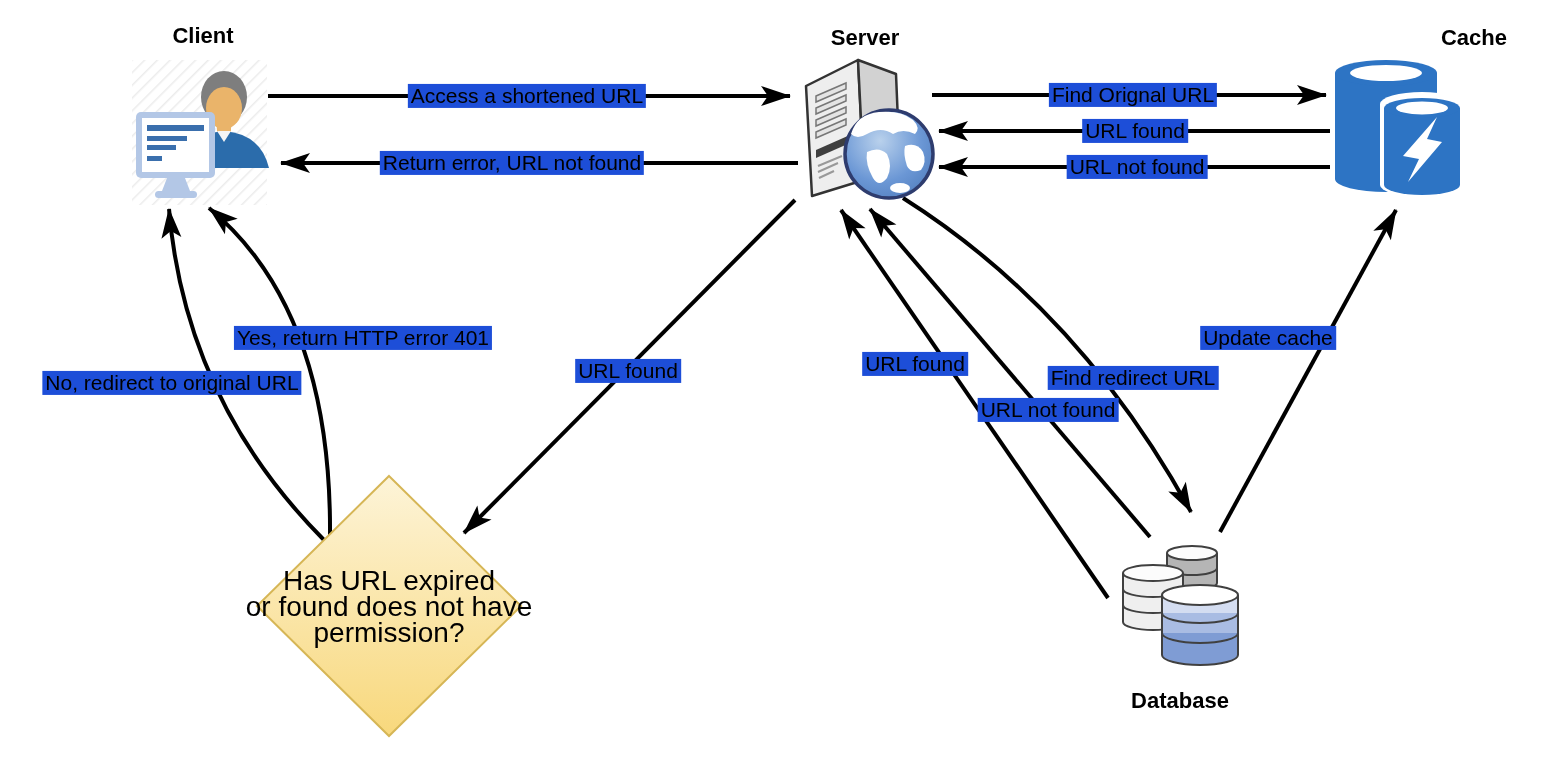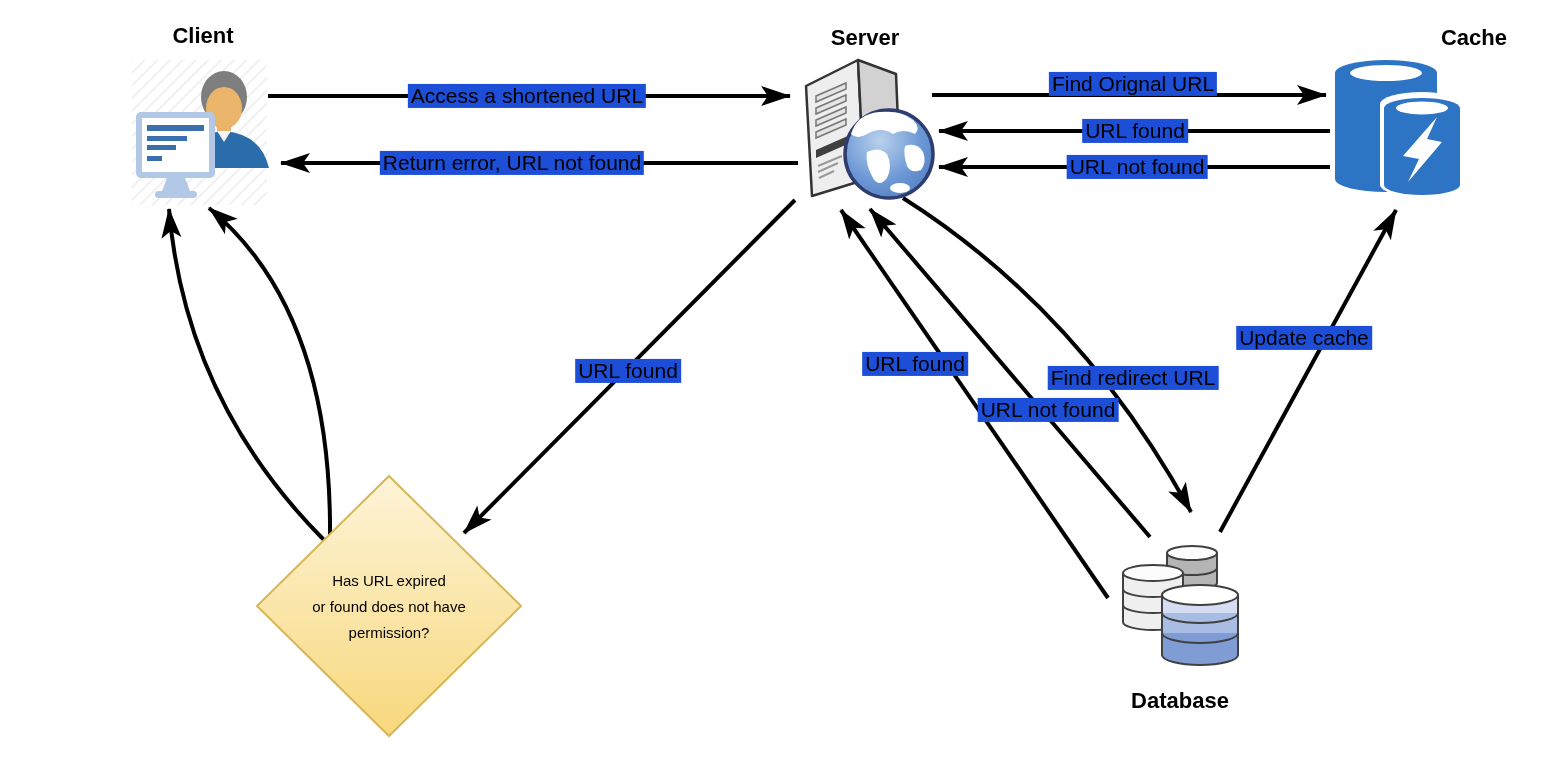--- a/index.html
+++ b/index.html
@@ -4,21 +4,21 @@
 <style>
   html,body{margin:0;padding:0;background:#fff;}
   .canvas{position:relative;width:1564px;height:770px;background:#ffffff;
           font-family:"Liberation Sans",sans-serif;overflow:hidden;}
   .diagram-svg{position:absolute;left:0;top:0;}
   .lbl{position:absolute;transform:translate(-50%,-50%);background:#1d4ed8;
        padding:0 3px;font-size:21px;line-height:1.15;color:#000;white-space:nowrap;}
   .title{position:absolute;transform:translate(-50%,-50%);font-weight:bold;
          font-size:22px;color:#000;white-space:nowrap;}
   .diamond-text{position:absolute;left:389px;top:607px;transform:translate(-50%,-50%);
-                text-align:center;font-size:15px;line-height:26px;color:#000;white-space:nowrap;}
+                text-align:center;font-size:28px;line-height:26px;color:#000;white-space:nowrap;}
 </style>
 </head>
 <body>
 
 <div class="canvas">
 
   <svg class="diagram-svg" width="1564" height="770" viewBox="0 0 1564 770">
     <defs>
       <marker id="arr" markerUnits="userSpaceOnUse" markerWidth="34" markerHeight="24" refX="30" refY="11" orient="auto">
         <path d="M1,1 L31,11 L1,21 L8,11 Z" fill="#000"></path>
@@ -145,28 +145,30 @@
     </g>
   </svg>
 
   <div class="title" style="left:203px;top:36px">Client</div>
   <div class="title" style="left:865px;top:38px">Server</div>
   <div class="title" style="left:1474px;top:38px">Cache</div>
   <div class="title" style="left:1180px;top:701px">Database</div>
 
   <div class="lbl" style="left:527px;top:96px">Access a shortened URL</div>
   <div class="lbl" style="left:512px;top:163px">Return error, URL not found</div>
-  <div class="lbl" style="left:1133px;top:84px">Find Orignal URL</div>
+  <div class="lbl" style="left:1133px;top:95px">Find Orignal URL</div>
   <div class="lbl" style="left:1135px;top:131px">URL found</div>
   <div class="lbl" style="left:1137px;top:167px">URL not found</div>
   <div class="lbl" style="left:628px;top:371px">URL found</div>
+  <div class="lbl" style="left:363px;top:338px">Yes, return HTTP error 401</div>
+  <div class="lbl" style="left:172px;top:383px">No, redirect to original URL</div>
   <div class="lbl" style="left:915px;top:364px">URL found</div>
   <div class="lbl" style="left:1048px;top:410px">URL not found</div>
   <div class="lbl" style="left:1133px;top:378px">Find redirect URL</div>
-  <div class="lbl" style="left:1304px;top:338px">Update cache</div>
+  <div class="lbl" style="left:1268px;top:338px">Update cache</div>
 
   <div class="diamond-text">
     <div>Has URL expired</div>
     <div>or found does not have</div>
     <div>permission?</div>
   </div>
 
 </div>
 
 </body></html>

